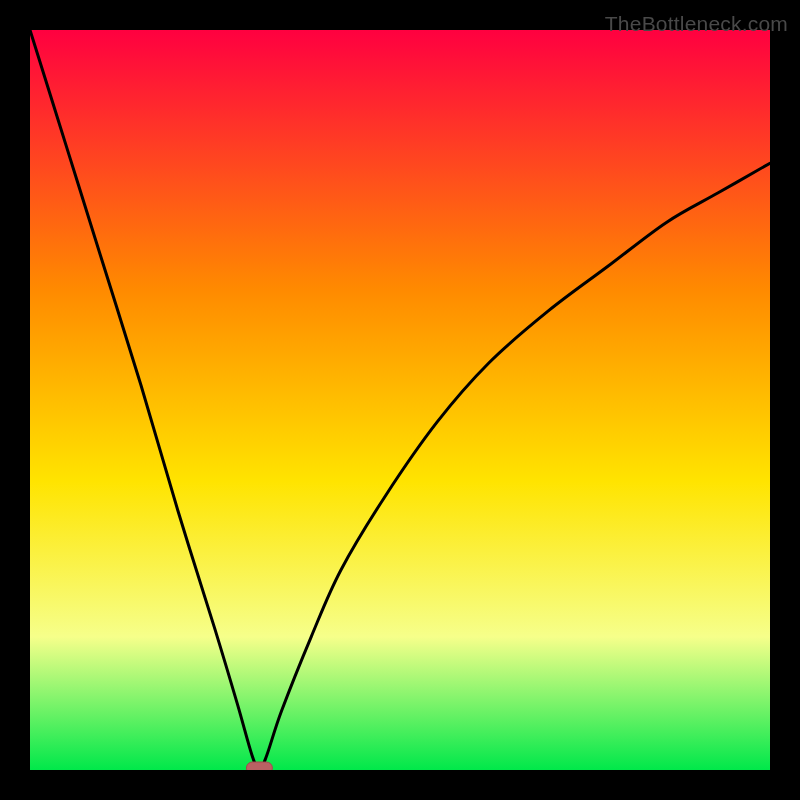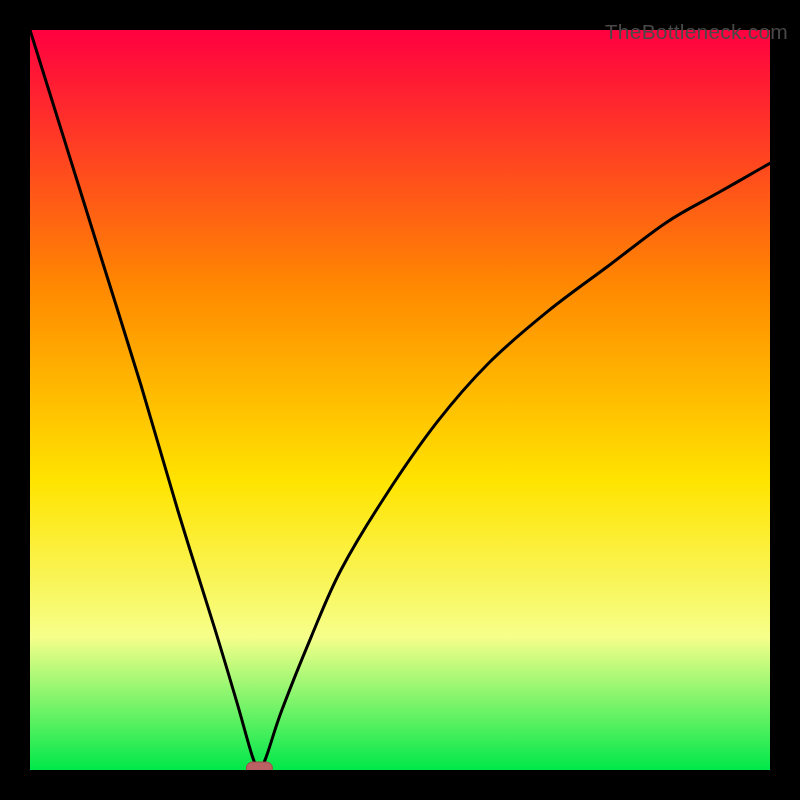--- a/index.html
+++ b/index.html
@@ -12,21 +12,21 @@
     overflow: hidden;
   }
   .frame {
     position: relative;
     width: 800px;
     height: 800px;
     background: #000;
   }
   .watermark {
     position: absolute;
-    top: 20px;
+    top: 12px;
     right: 12px;
     color: #494949;
     font-size: 21px;
     letter-spacing: 0.2px;
     font-weight: 400;
     z-index: 10;
   }
   .plot {
     position: absolute;
     left: 30px;

